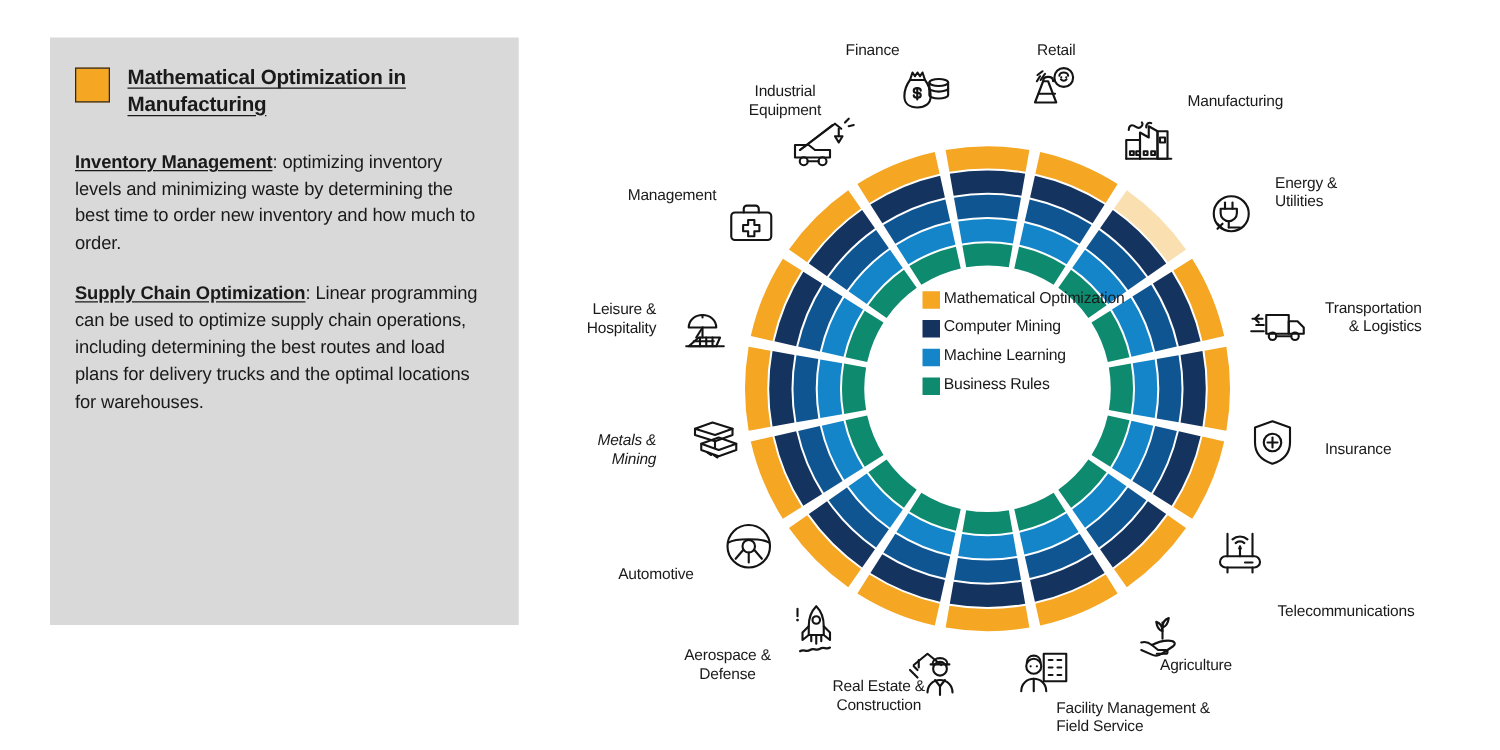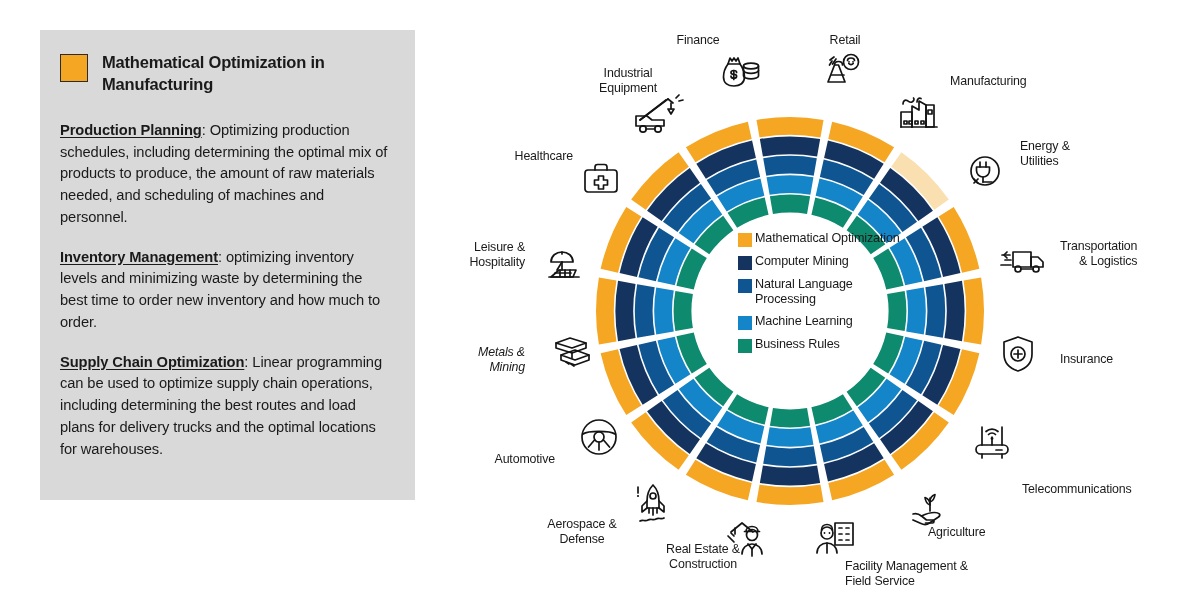--- a/index.html
+++ b/index.html
@@ -13,21 +13,21 @@
     position:absolute;left:40px;top:30px;width:375px;height:470px;
     background:#d9d9d9;box-sizing:border-box;padding:22px 26px 10px 20px;
   }
   #panel-title-row{display:flex;align-items:flex-start;gap:14px;}
   #title-swatch{
     width:26px;height:26px;background:#F5A623;border:1px solid #2b2b2b;
     flex:0 0 auto;margin-top:2px;
   }
   #panel-title{
     font-size:16.5px;font-weight:bold;line-height:1.33;
-    text-underline-offset:3px;
+    text-decoration:underline;text-underline-offset:3px;
     margin:0;letter-spacing:-0.2px;
   }
   .para{font-size:14.7px;line-height:1.48;margin:18px 0 0 0;letter-spacing:-0.1px;}
   .para:first-of-type{margin-top:24px;}
   .para b{font-weight:bold;text-decoration:underline;text-underline-offset:2px;}
 
   
   #wheel-area{position:absolute;left:420px;top:0;width:780px;height:518px;}
   #wheel-svg{position:absolute;left:0;top:0;}
 
@@ -49,23 +49,20 @@
   .ind-icon svg{display:block;}
 </style>
 </head>
 <body>
 
 <div id="info-panel">
   <div id="panel-title-row">
     <div id="title-swatch"></div>
     <h1 id="panel-title">Mathematical Optimization in Manufacturing</h1>
   </div>
-  <p class="para">
-    <b>Production Planning</b><span>: Optimizing production schedules, including determining the optimal mix of products to produce, the amount of raw materials needed, and scheduling of machines and personnel.</span>
-  </p>
   <p class="para">
     <b>Inventory Management</b><span>: optimizing inventory levels and minimizing waste by determining the best time to order new inventory and how much to order.</span>
   </p>
   <p class="para">
     <b>Supply Chain Optimization</b><span>: Linear programming can be used to optimize supply chain operations, including determining the best routes and load plans for delivery trucks and the optimal locations for warehouses.</span>
   </p>
 </div>
 
 <div id="wheel-area">
   <svg id="wheel-svg" width="780" height="600" viewBox="0 0 780 600">
@@ -402,39 +399,35 @@
 Field Service</div>
       <div class="ind-label" style="top: 542px; left: 213px; width: 140px; text-align: center;">Real Estate &amp;
 Construction</div>
       <div class="ind-label" style="top: 517px; left: 92px; width: 140px; text-align: center;">Aerospace &amp;
 Defense</div>
       <div class="ind-label" style="top: 452px; left: 0px; width: 135px; text-align: right;">Automotive</div>
       <div class="ind-label" style="top: 345px; left: 0px; width: 105px; text-align: right; font-style: italic;">Metals &amp;
 Mining</div>
       <div class="ind-label" style="top: 240px; left: 0px; width: 105px; text-align: right;">Leisure &amp;
 Hospitality</div>
-      <div class="ind-label" style="top: 149px; left: 0px; width: 153px; text-align: right;">Healthcare</div>
+      <div class="ind-label" style="top: 149px; left: 0px; width: 153px; text-align: right;">Management</div>
       <div class="ind-label" style="top: 66px; left: 138px; width: 140px; text-align: center;">Industrial
 Equipment</div>
     </div>
 
   <div id="legend">
       <div class="legend-row">
         <span class="legend-sw" style="background: rgb(245, 166, 35);"></span>
         <span class="legend-label">Mathematical Optimization</span>
       </div>
       <div class="legend-row">
         <span class="legend-sw" style="background: rgb(20, 51, 94);"></span>
         <span class="legend-label">Computer Mining</span>
       </div>
       <div class="legend-row">
-        <span class="legend-sw" style="background: rgb(15, 85, 146);"></span>
-        <span class="legend-label">Natural Language Processing</span>
-      </div>
-      <div class="legend-row">
         <span class="legend-sw" style="background: rgb(19, 133, 200);"></span>
         <span class="legend-label">Machine Learning</span>
       </div>
       <div class="legend-row">
         <span class="legend-sw" style="background: rgb(14, 138, 110);"></span>
         <span class="legend-label">Business Rules</span>
       </div>
     </div>
 </div>
 

